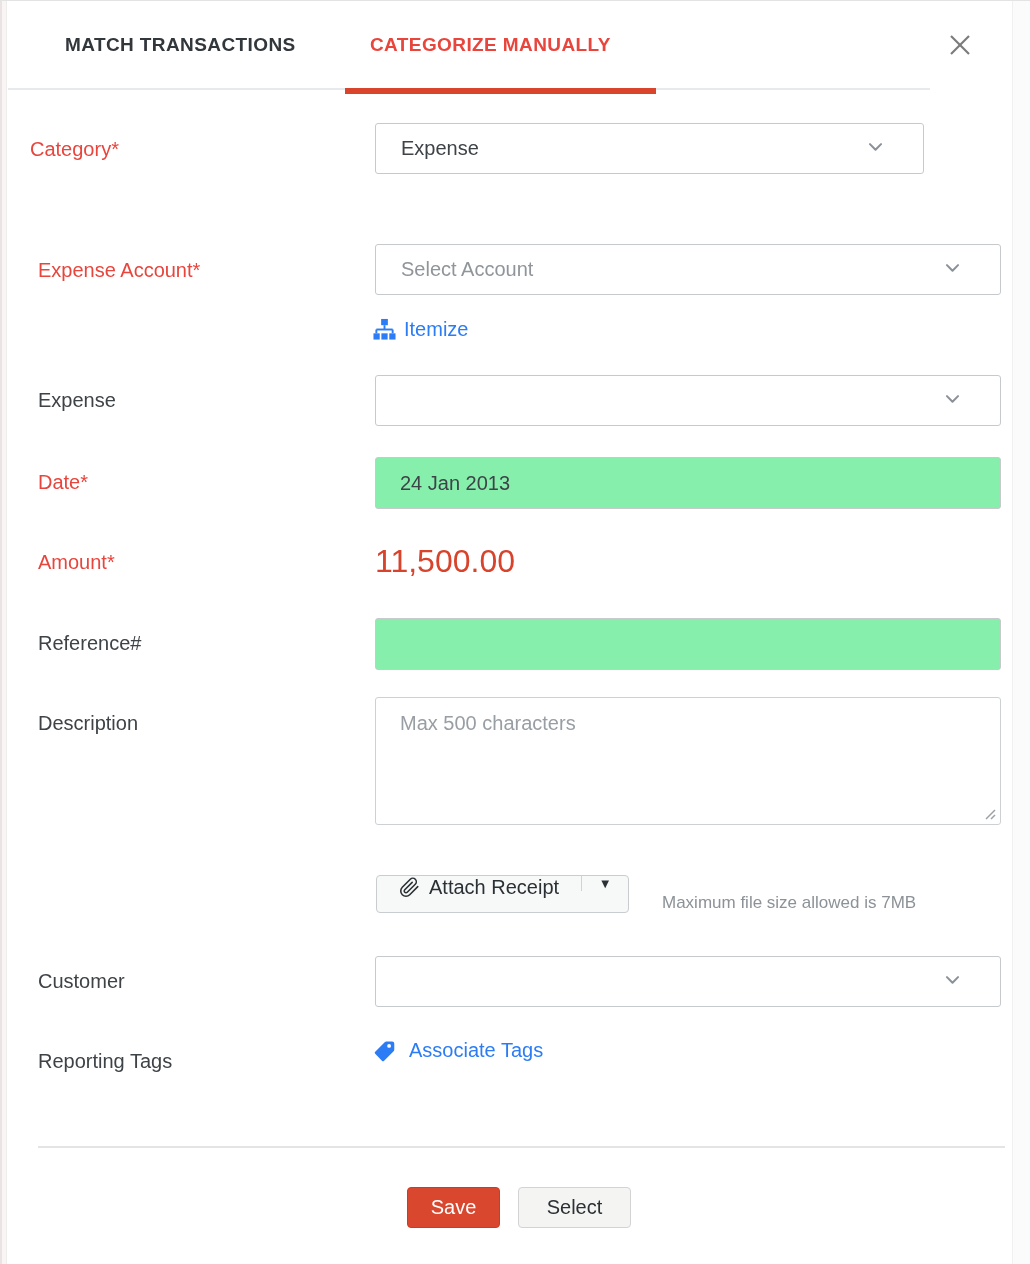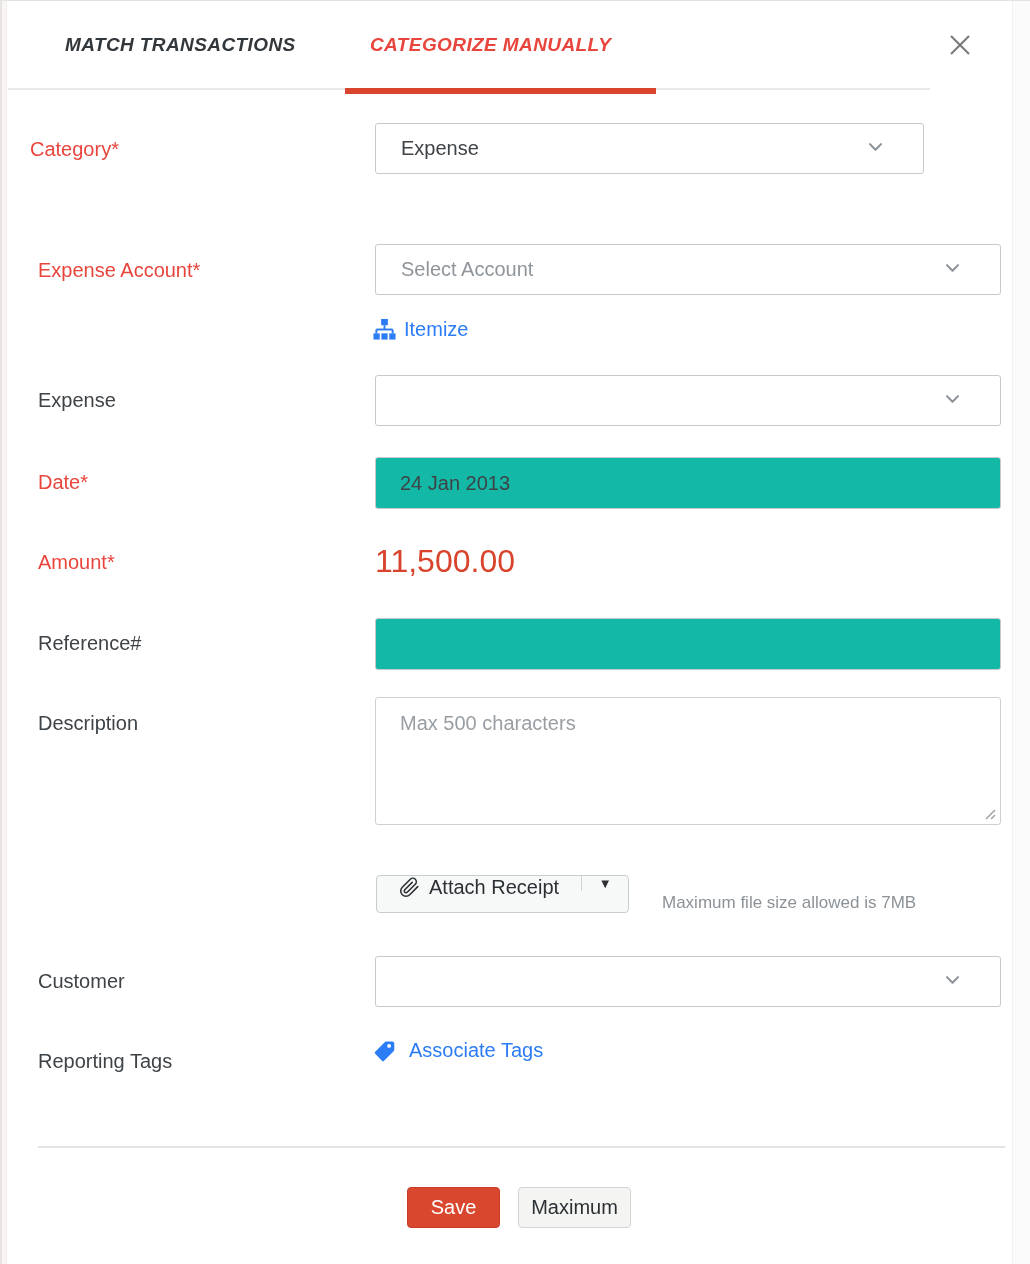--- a/index.html
+++ b/index.html
@@ -21,21 +21,21 @@
   .left-edge-line {
     position: absolute; left: 0; top: 0; width: 2px; height: 1264px;
     background: #e9e3e3;
   }
   .right-edge {
     position: absolute; right: 0; top: 0; width: 18px; height: 1264px;
     background: #fbfbfb; border-left: 1px solid #f0f0f0;
   }
 
   
-  .header { position: absolute; left: 0; top: 0; width: 1030px; height: 88px; background: #fff; font-style: italic; }
+  .header { position: absolute; left: 0; top: 0; width: 1030px; height: 88px; background: #fff; }
   .header-border { position: absolute; left: 8px; top: 87px; width: 922px; height: 2px; background: #e7eaec; }
   .tab {
     position: absolute; top: 33px; font-size: 19px; font-weight: 700;
     letter-spacing: 0.4px; color: #32373c; cursor: pointer; white-space: nowrap;
   }
   .tab.active { color: #e8453c; }
   .tab-underline {
     position: absolute; left: 345px; top: 87px; width: 311px; height: 6px;
     background: #d9452c;
   }
@@ -67,21 +67,21 @@
   }
   .select-box .chev { margin-left: auto; flex: 0 0 auto; }
   .select-box.placeholder-text { color: #8f959a; }
   .sel-category { top: 122px; width: 549px; }
   .sel-expense-account { top: 243px; width: 626px; }
   .sel-vendor { top: 374px; width: 626px; }
   .sel-customer { top: 955px; width: 626px; }
 
   .text-input {
     position: absolute; left: 375px; width: 626px; height: 52px;
-    border: 1px solid #c6cacd; border-radius: 3px; background: #14b8a6;
+    border: 1px solid #c6cacd; border-radius: 3px; background: #86efac;
     font-family: "Liberation Sans", "DejaVu Sans", sans-serif;
     font-size: 20px; color: #3e4347; padding: 0 20px 0 24px; outline: none;
   }
   .inp-date { top: 456px; }
   .inp-reference { top: 617px; }
 
   .amount-value {
     position: absolute; left: 375px; top: 542px;
     font-size: 32px; color: #d8432c; white-space: nowrap;
   }
@@ -251,18 +251,18 @@
       <svg width="23" height="23" viewBox="0 0 24 24">
         <path d="M2.3 13.2 L12.2 3.3 a2.4 2.4 0 0 1 1.7-.7 H20 a2.2 2.2 0 0 1 2.2 2.2 V11 a2.4 2.4 0 0 1-.7 1.7 L11.6 22.6 a1.6 1.6 0 0 1-2.3 0 L2.3 15.5 a1.6 1.6 0 0 1 0-2.3 Z" fill="#2b7cf5"></path>
         <circle cx="16.8" cy="7.2" r="2" fill="#ffffff"></circle>
       </svg>
     </span>
     <span>Associate Tags</span>
   </div>
 
   <div class="divider"></div>
   <button class="btn btn-save">Save</button>
-  <button class="btn btn-cancel">Maximum</button>
+  <button class="btn btn-cancel">Select</button>
 
   <div class="left-edge"></div>
   <div class="left-edge-line"></div>
   <div class="right-edge"></div>
 </div>
 
 </body></html>

